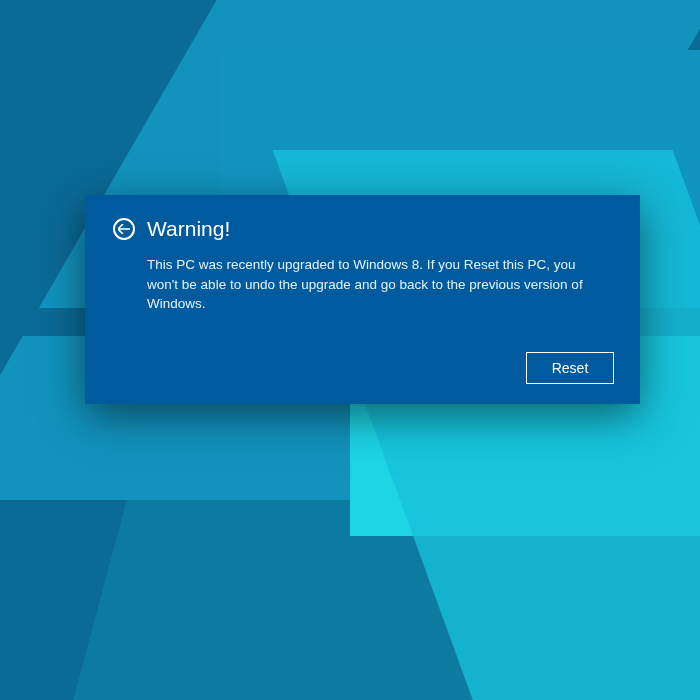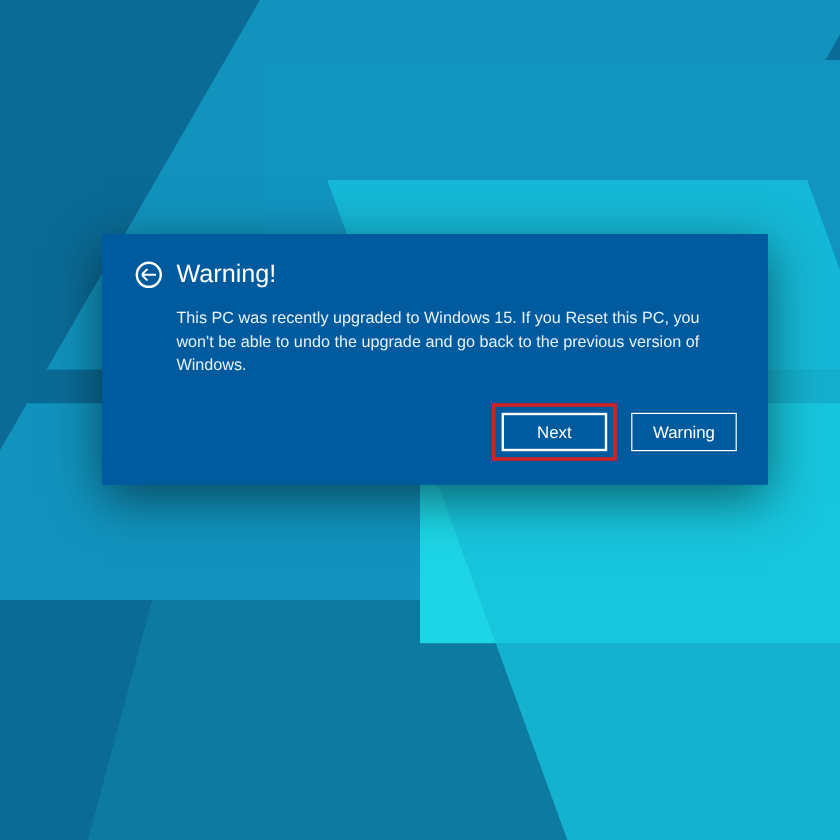--- a/index.html
+++ b/index.html
@@ -149,20 +149,17 @@
 
 <div class="dialog">
   <div class="dialog-header">
     <div class="back-icon">
       <svg width="12" height="10" viewBox="0 0 12 10">
         <path d="M5 0 L0 5 L5 10 M0 5 L12 5" stroke="#ffffff" stroke-width="1.6" fill="none"></path>
       </svg>
     </div>
     <div class="dialog-title">Warning!</div>
   </div>
-  <div class="dialog-body">This PC was recently upgraded to Windows 15. If you Reset this PC, you won't be able to undo the upgrade and go back to the previous version of Windows.</div>
+  <div class="dialog-body">This PC was recently upgraded to Windows 8. If you Reset this PC, you won't be able to undo the upgrade and go back to the previous version of Windows.</div>
   <div class="dialog-footer">
-    <span class="highlight-box">
-      <button class="btn btn-primary">Next</button>
-    </span>
-    <button class="btn">Warning</button>
+    <button class="btn">Reset</button>
   </div>
 </div>
 
 </body></html>

